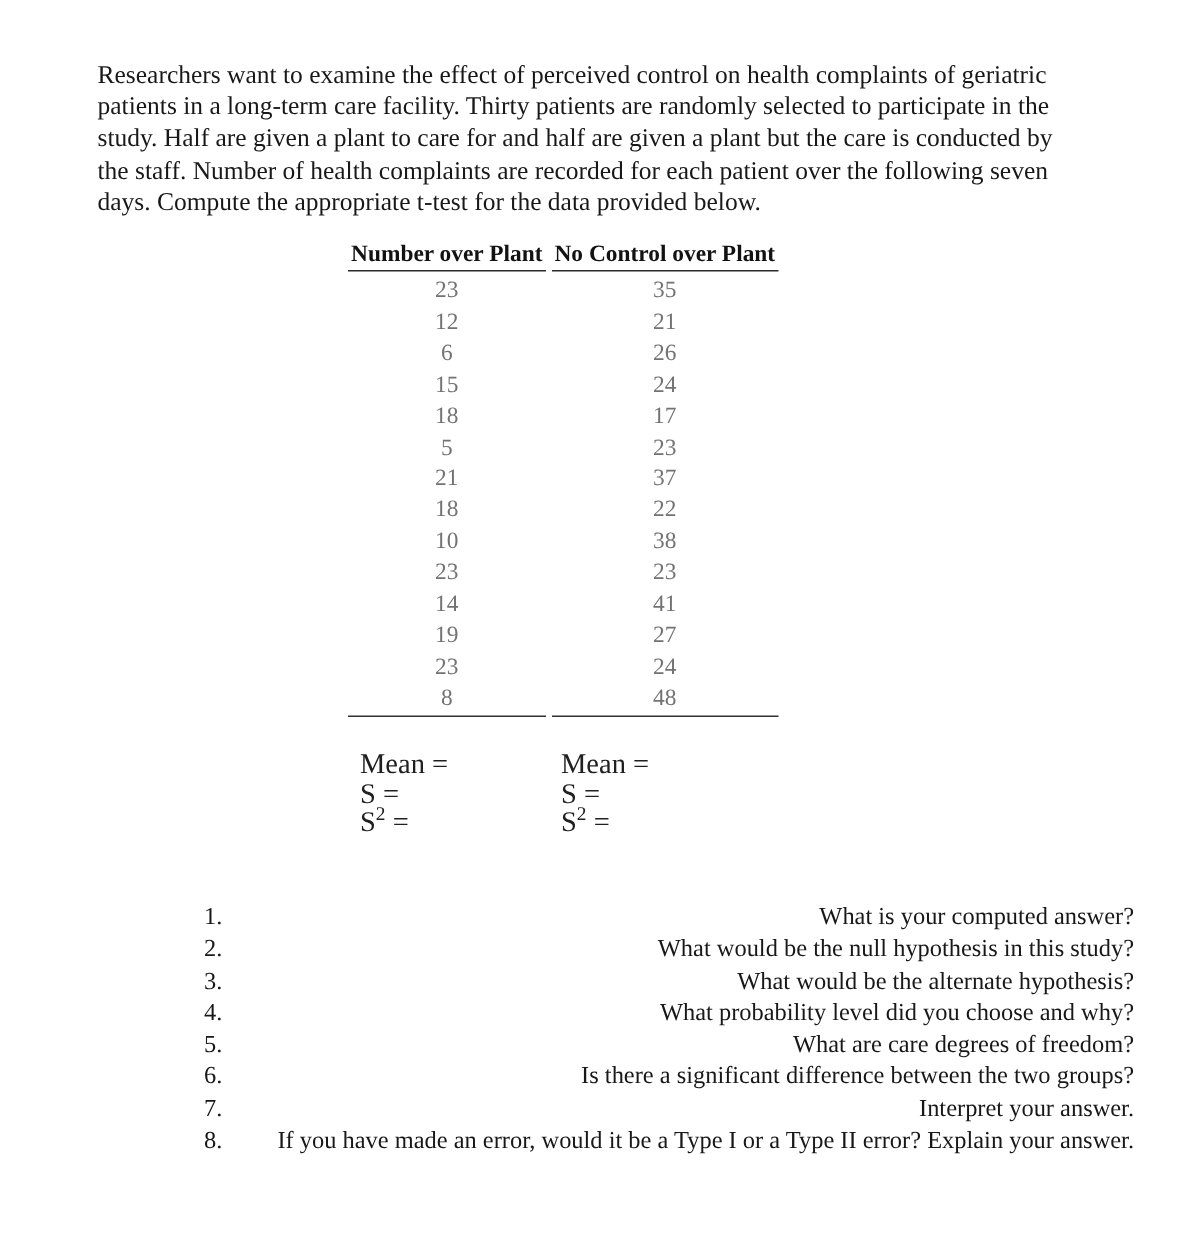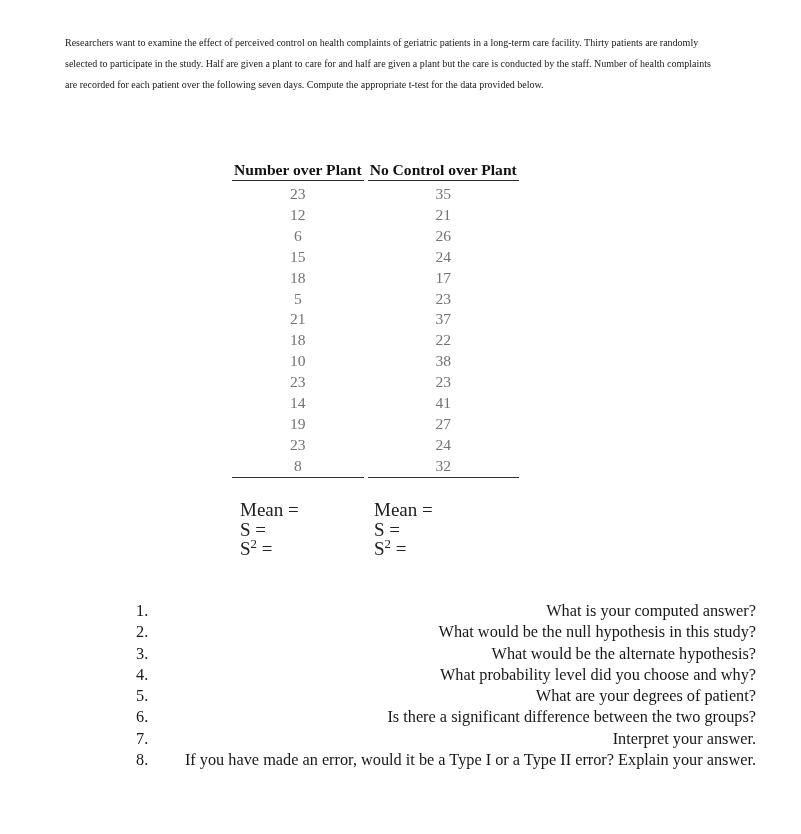--- a/index.html
+++ b/index.html
@@ -23,21 +23,21 @@
     inset: 0;
     background: #ffffff;
   }
 
   
   .intro {
     position: absolute;
     left: 65px;
     top: 22px;
     width: 646px;
-    font-size: 10px;
+    font-size: 17px;
     line-height: 21.2px;
     text-align: left;
     color: #181818;
   }
 
   
   .data-table {
     position: absolute;
     left: 232px;
     top: 160px;
@@ -197,21 +197,21 @@
           <td class="value">27</td>
         </tr>
         <tr>
           <td class="value">23</td>
           <td class="col-gap"></td>
           <td class="value">24</td>
         </tr>
         <tr class=" total-rule">
           <td class="value">8</td>
           <td class="col-gap"></td>
-          <td class="value">32</td>
+          <td class="value">48</td>
         </tr>
       </tbody>
   </table>
 
   <div class="summary">
     <div class="summary-row">
       <span class="summary-cell">Mean =</span>
       <span class="summary-cell">Mean =</span>
     </div>
     <div class="summary-row">
@@ -240,21 +240,21 @@
       <li class="q-item">
         <span class="q-num">3.</span>
         <span class="q-text">What would be the alternate hypothesis?</span>
       </li>
       <li class="q-item">
         <span class="q-num">4.</span>
         <span class="q-text">What probability level did you choose and why?</span>
       </li>
       <li class="q-item">
         <span class="q-num">5.</span>
-        <span class="q-text">What are your degrees of patient?</span>
+        <span class="q-text">What are care degrees of freedom?</span>
       </li>
       <li class="q-item">
         <span class="q-num">6.</span>
         <span class="q-text">Is there a significant difference between the two groups?</span>
       </li>
       <li class="q-item">
         <span class="q-num">7.</span>
         <span class="q-text">Interpret your answer.</span>
       </li>
       <li class="q-item">

